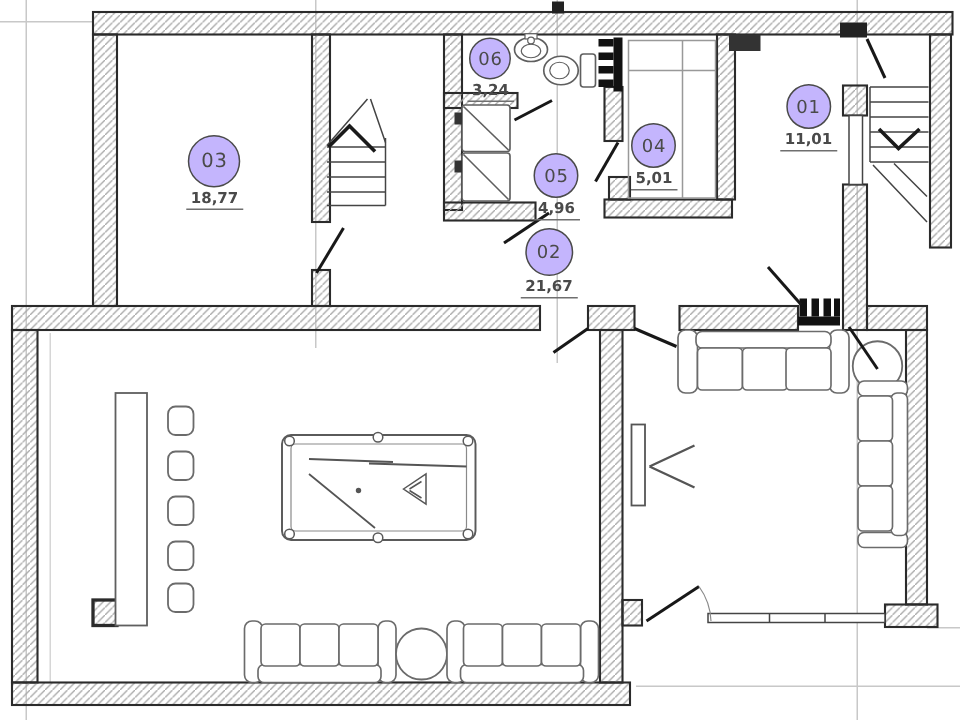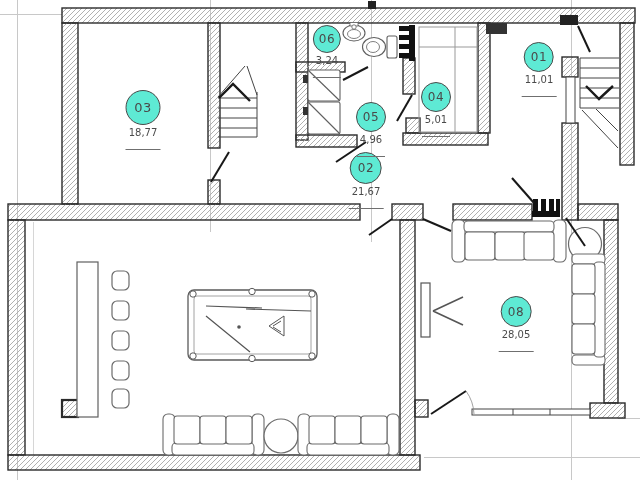--- a/index.html
+++ b/index.html
@@ -1,26 +1,26 @@
 <!DOCTYPE html>
 <html><head>
 <meta charset="utf-8">
 <style>
   html,body{margin:0;padding:0;background:#ffffff;}
   #plan{position:relative;width:640px;height:480px;background:#ffffff;overflow:hidden;
         font-family:"DejaVu Sans",sans-serif;}
   #draw{position:absolute;left:0;top:0;z-index:1;}
   .room-label{position:absolute;z-index:3;transform:translateX(-50%);
               display:flex;flex-direction:column;align-items:center;}
-  .room-circle{border:1.3px solid #4a4a4a;border-radius:50%;background:#5eead4;
+  .room-circle{border:1.3px solid #4a4a4a;border-radius:50%;background:#c4b5fd;
                display:flex;align-items:center;justify-content:center;
                color:#4a4a4a;font-size:13px;letter-spacing:0.5px;}
   .room-circle.small{font-size:12px;}
   .room-area{margin-top:2px;color:#4a4a4a;font-size:10px;
-             border-bottom:1px solid #6f6f6f;padding:0 3px 11px;white-space:nowrap;}
+             border-bottom:1px solid #6f6f6f;padding:0 3px 1px;white-space:nowrap;font-weight:bold;}
 </style>
 </head>
 <body>
 
 <div id="plan">
 
 <svg id="draw" width="640" height="480" viewBox="0 0 640 480">
   <defs>
     <pattern id="hatch" patternUnits="userSpaceOnUse" width="5" height="5">
       <path d="M0 5 L5 0" stroke="#a8a8a8" stroke-width="0.9"></path>
@@ -208,21 +208,21 @@
     <path d="M578 26 L590 52"></path>
     <path d="M512 178 L534 203"></path>
     <path d="M392 219 L369 235"></path>
     <path d="M423 219 L451 231"></path>
     <path d="M566 218 L585 246"></path>
     <path d="M431 414 L466 391"></path>
   </g>
   <path d="M466 391 A42 42 0 0 1 474 414" stroke="#8a8a8a" stroke-width="0.8" fill="none"></path>
 </svg>
 
-  <div class="room-label" style="left:539px;top:42px">
+  <div class="room-label" style="left:539px;top:56px">
     <div class="room-circle small" style="width:28px;height:28px">
         <span>01</span>
       </div>
     <div class="room-area">11,01</div>
   </div>
   <div class="room-label" style="left:366px;top:152px">
     <div class="room-circle small" style="width:30px;height:30px">
         <span>02</span>
       </div>
     <div class="room-area">21,67</div>
@@ -244,20 +244,14 @@
         <span>05</span>
       </div>
     <div class="room-area">4,96</div>
   </div>
   <div class="room-label" style="left:327px;top:25px">
     <div class="room-circle small" style="width:26px;height:26px">
         <span>06</span>
       </div>
     <div class="room-area">3,24</div>
   </div>
-  <div class="room-label" style="left:516px;top:296px">
-    <div class="room-circle small" style="width:29px;height:29px">
-        <span>08</span>
-      </div>
-    <div class="room-area">28,05</div>
-  </div>
 
 </div>
 
 </body></html>

